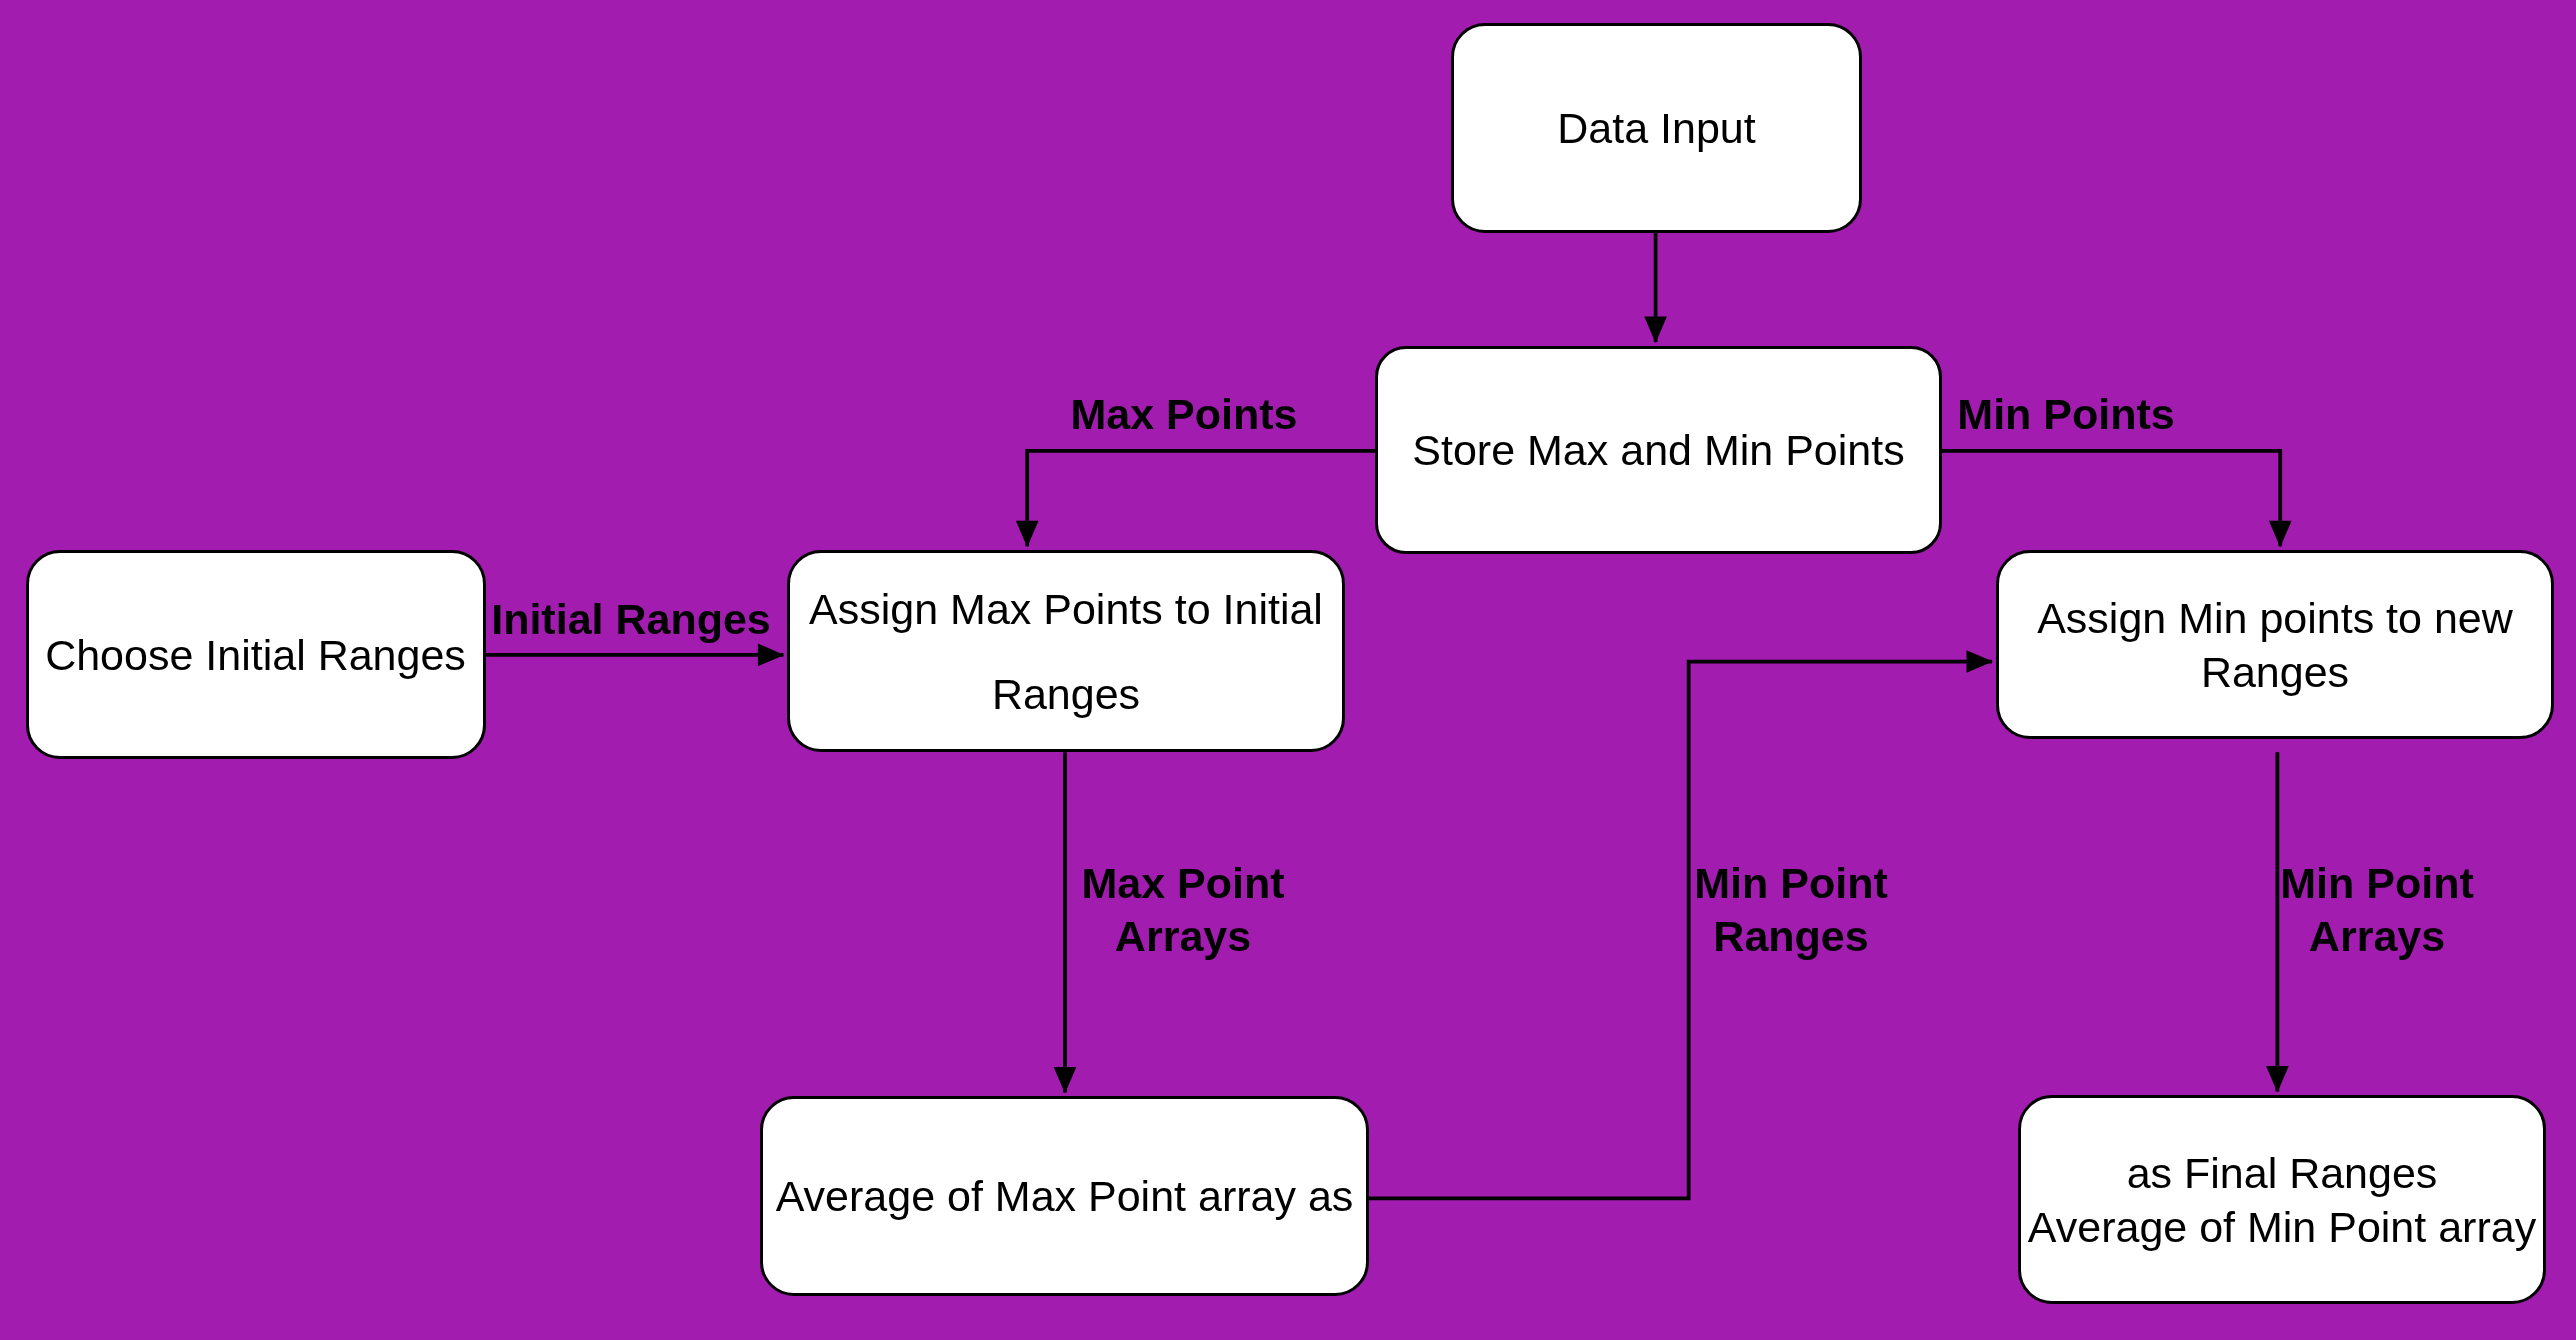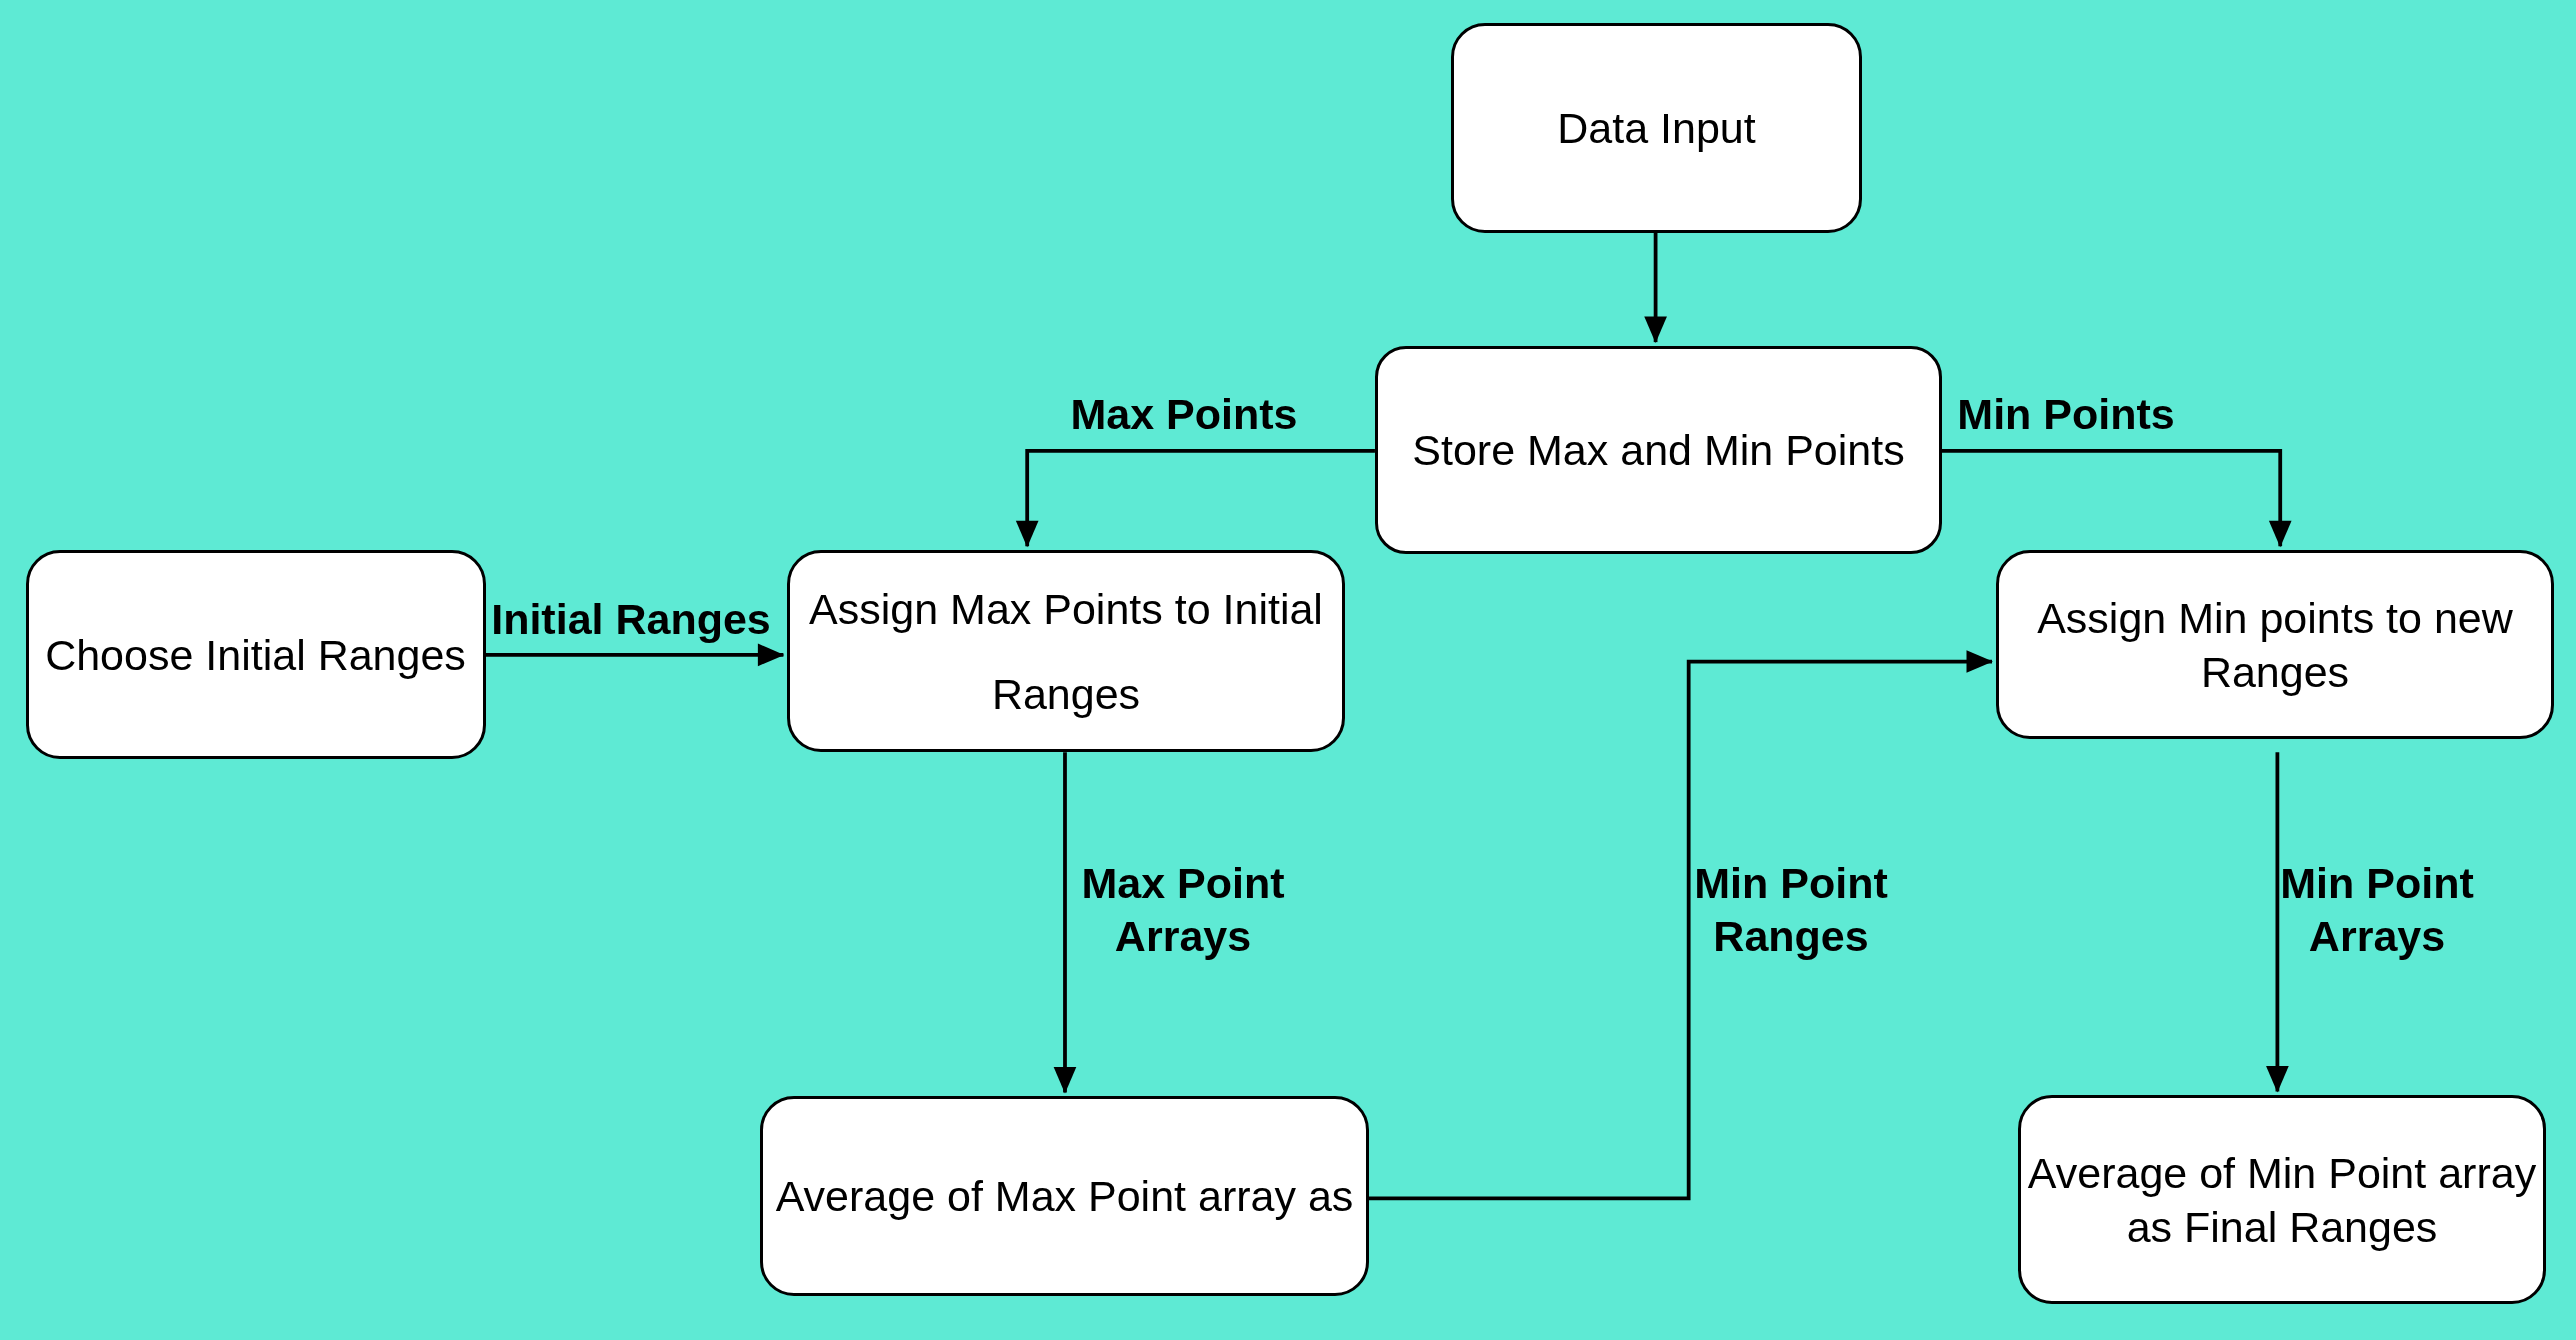--- a/index.html
+++ b/index.html
@@ -1,20 +1,20 @@
 <!DOCTYPE html>
 <html style="font-size:15px"><head>
 <meta charset="utf-8">
 <style>
   html, body { margin: 0; padding: 0; background: #ffffff; }
   #canvas {
     position: relative;
     width: 2576px;
     height: 1341px;
-    background: #5eead4;
+    background: #a21caf;
     font-family: "Liberation Sans", "DejaVu Sans", sans-serif;
     color: #000000;
   }
   #wires { position: absolute; left: 0; top: 0; width: 2576px; height: 1341px; }
   .node {
     position: absolute;
     box-sizing: border-box;
     border: 3.8px solid #000000;
     border-radius: 34px;
     background: #ffffff;
@@ -95,22 +95,22 @@
   <div class="node" id="n-assign-min">
     <div>Assign Min points to new</div>
     <div>Ranges</div>
   </div>
 
   <div class="node" id="n-avg-max">
     <div>Average of Max Point array as</div>
   </div>
 
   <div class="node" id="n-avg-min">
+    <div>as Final Ranges</div>
     <div>Average of Min Point array</div>
-    <div>as Final Ranges</div>
   </div>
 
   <div class="edge-label" id="l-max-points">Max Points</div>
 
   <div class="edge-label" id="l-min-points">Min Points</div>
 
   <div class="edge-label" id="l-initial-ranges">Initial Ranges</div>
 
   <div class="edge-label" id="l-max-point-arrays">
     <div>Max Point</div>

